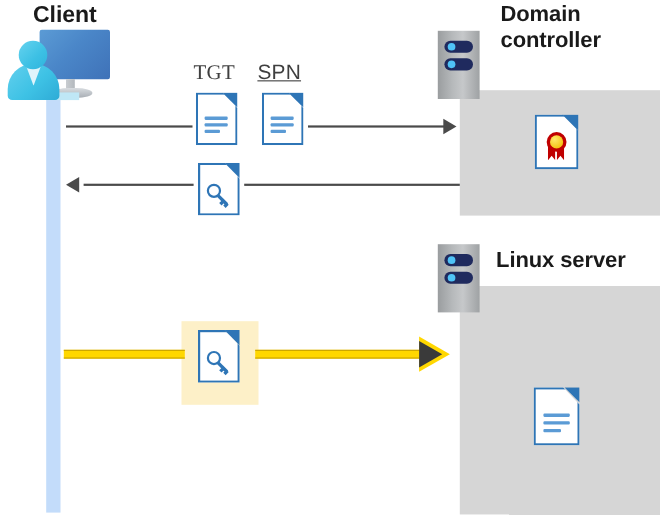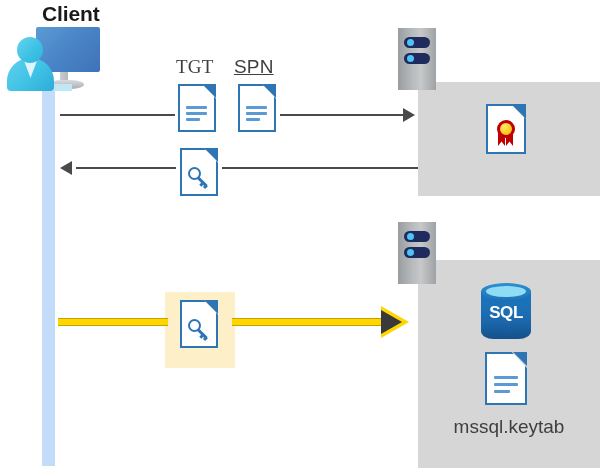--- a/index.html
+++ b/index.html
@@ -18,21 +18,20 @@
     overflow: hidden;
   }
   .abs { position: absolute; }
 
   
   .title {
     font-weight: bold;
     color: #1a1a1a;
     line-height: 1.18;
     white-space: pre-line;
-    margin-left: 12px;
   }
   #client-title {
     left: 30px; top: 2px;
     font-size: 21px;
     letter-spacing: -0.1px;
   }
   #dc-title {
     left: 455px; top: 2px;
     font-size: 20px;
     letter-spacing: -0.1px;
@@ -322,57 +321,52 @@
   <div class="abs gray-panel" id="dc-panel"></div>
   <div class="abs rack" id="dc-rack">
     <div class="abs rack-body"></div>
     <div class="abs rack-slot s1">
       <div class="abs rack-led"></div>
     </div>
     <div class="abs rack-slot s2">
       <div class="abs rack-led"></div>
     </div>
   </div>
+  <div class="abs title" id="dc-title">Domain
+controller</div>
 
   <div class="abs" id="cert-icon">
     <div class="abs cert-page"></div>
     <div class="abs cert-fold"></div>
     <div class="abs ribbon-l"></div>
     <div class="abs ribbon-r"></div>
     <div class="abs rosette-outer"></div>
     <div class="abs rosette-inner"></div>
   </div>
 
   <div class="abs gray-panel" id="linux-panel"></div>
   <div class="abs rack" id="linux-rack">
     <div class="abs rack-body"></div>
     <div class="abs rack-slot s1">
       <div class="abs rack-led"></div>
     </div>
     <div class="abs rack-slot s2">
       <div class="abs rack-led"></div>
     </div>
   </div>
-
-  <div class="abs" id="sql-icon">
-    <div class="abs sql-body"></div>
-    <div class="abs sql-bottom"></div>
-    <div class="abs sql-top-outer"></div>
-    <div class="abs sql-top-inner"></div>
-    <div class="abs sql-text">SQL</div>
-  </div>
+  <div class="abs title" id="linux-title">Linux server</div>
+
 
   <div class="abs doc" id="keytab-doc">
     <div class="abs doc-page"></div>
     <div class="abs doc-fold"></div>
     <div class="abs doc-line l1"></div>
     <div class="abs doc-line l2"></div>
     <div class="abs doc-line l3"></div>
   </div>
-  <div class="abs" id="keytab-label">mssql.keytab</div>
 
   <div class="abs gline" id="a1-seg1"></div>
   <div class="abs gline" id="a1-seg2"></div>
   <div class="abs ghead-right" id="a1-head"></div>
 
   <div class="abs doc-label" id="tgt-label">TGT</div>
   <div class="abs doc-label" id="spn-label">SPN</div>
 
   <div class="abs doc" id="tgt-doc">
     <div class="abs doc-page"></div>

